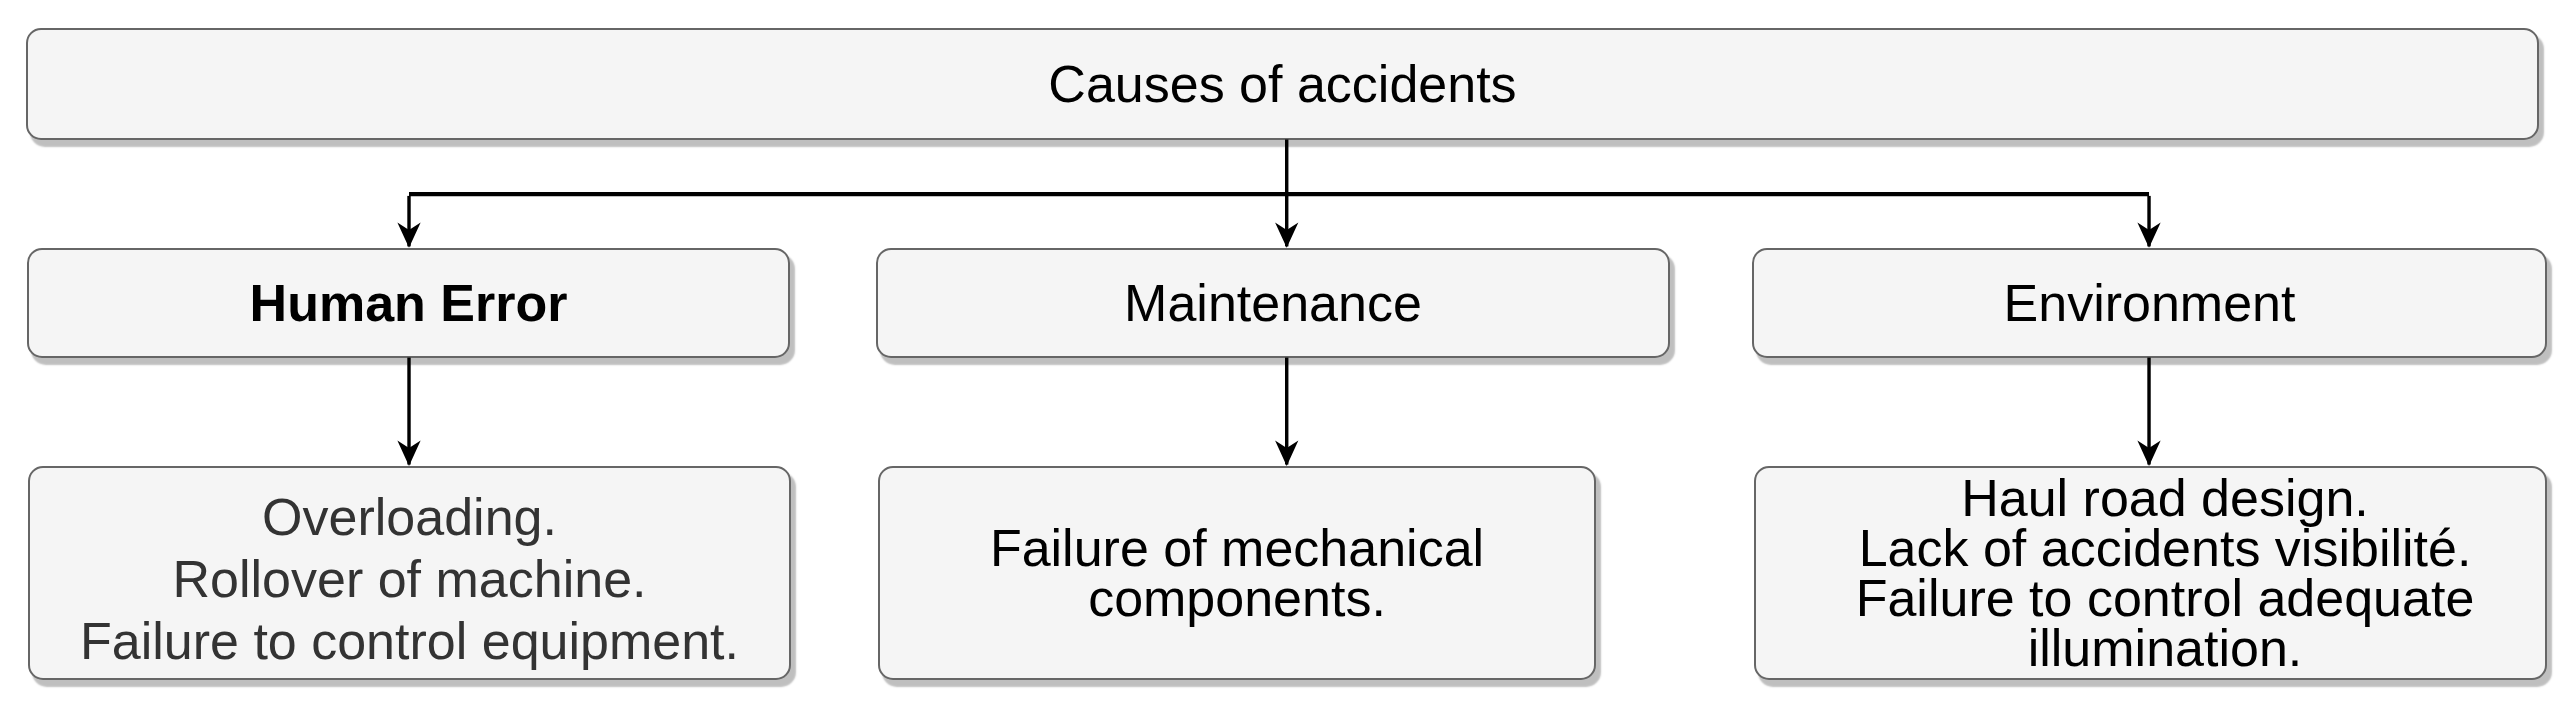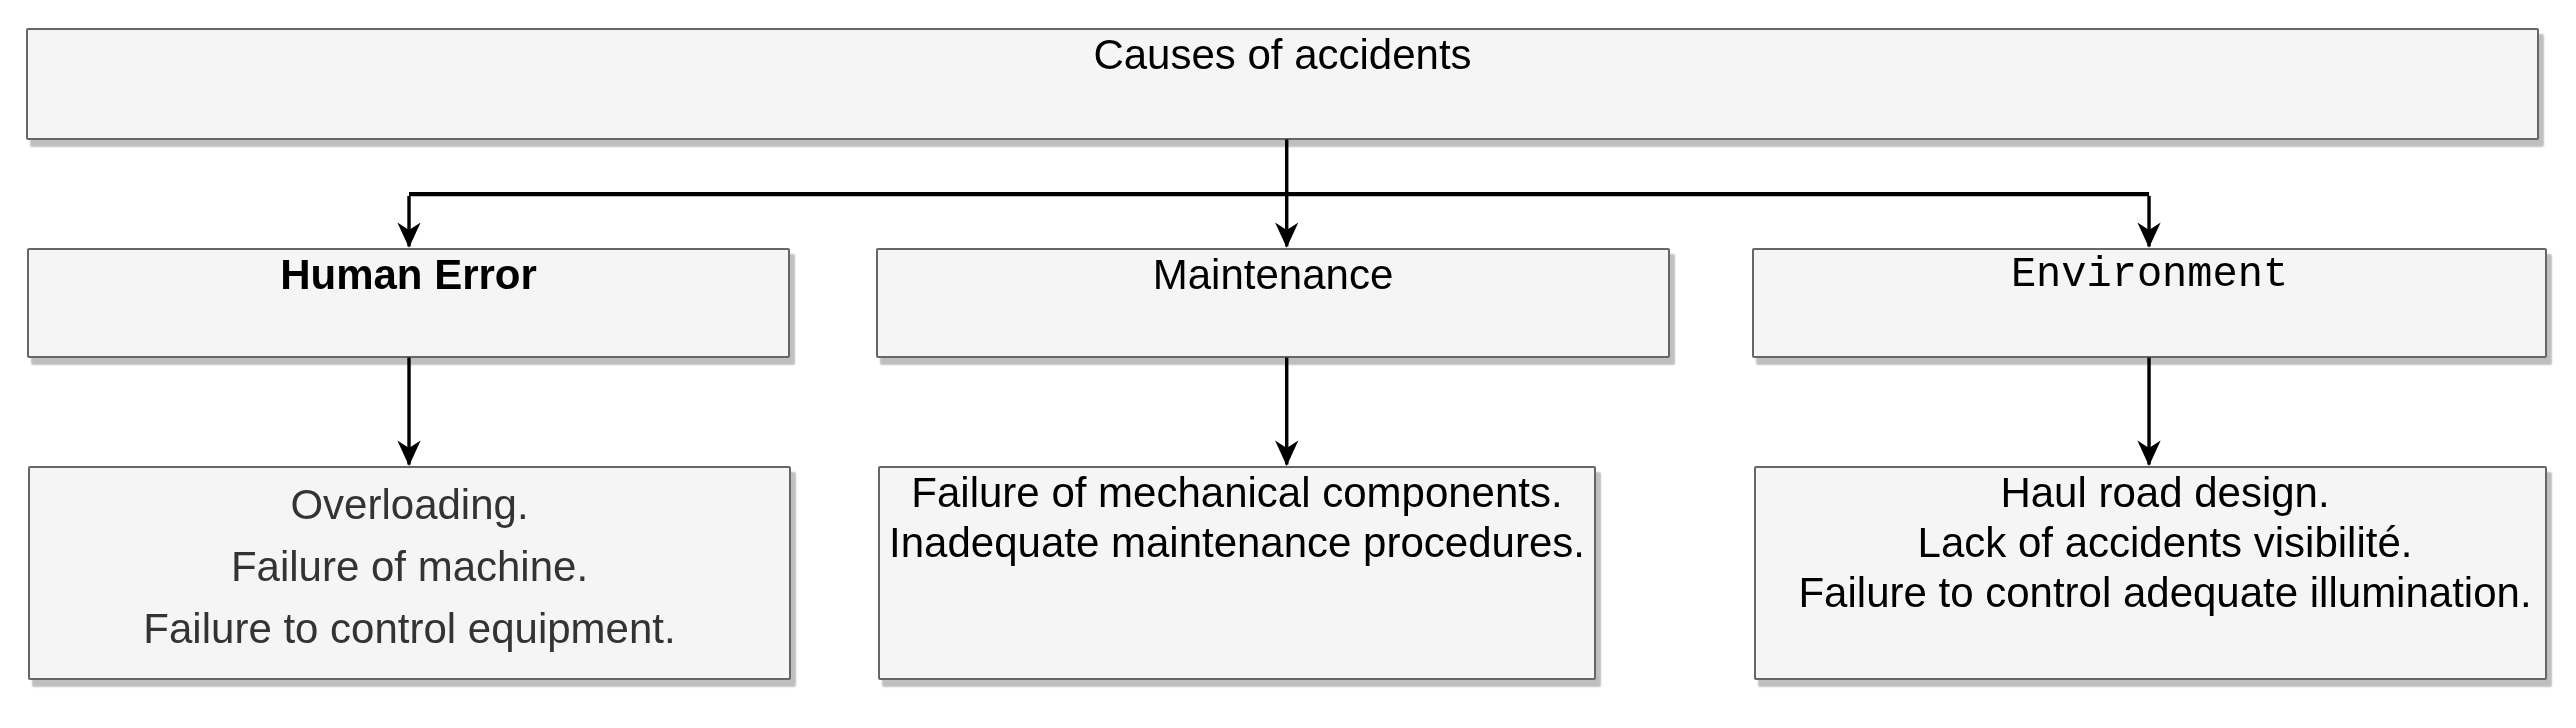--- a/index.html
+++ b/index.html
@@ -16,34 +16,35 @@
   .canvas{
     position:relative;
     width:2576px;height:728px;
     background:var(--page-bg);
     overflow:hidden;
   }
   .node{
     position:absolute;
     background:var(--box-fill);
     border:2.6px solid var(--box-border);
-    border-radius:2px;
+    border-radius:15px;
     box-shadow:4.3px 6.8px 1.7px rgba(0,0,0,0.25);
     display:flex;
     flex-direction:column;
     align-items:center;
+    justify-content:center;
     text-align:center;
-    font-size:42px;
+    font-size:52px;
     color:var(--text);
     line-height:50px;
   }
   .node--title{left:26px;top:28px;width:2513px;height:112px;}
   .node--h1{left:27px;top:248px;width:763px;height:110px;font-weight:bold;}
   .node--h2{left:876px;top:248px;width:794px;height:110px;}
-  .node--h3{left:1752px;top:248px;width:795px;height:110px;font-family:Liberation Mono, monospace;}
+  .node--h3{left:1752px;top:248px;width:795px;height:110px;}
   .node--d1{left:28px;top:466px;width:763px;height:214px;}
   .node--d2{left:878px;top:466px;width:718px;height:214px;}
   .node--d3{left:1754px;top:466px;width:793px;height:214px;padding-left:29px;}
   .node--d1 .detail-line{color:var(--muted-text);margin-top:12px;}
   .connectors{
     position:absolute;
     left:0;top:0;width:2576px;height:728px;
     pointer-events:none;
   }
   .connectors path.edge{
@@ -68,27 +69,26 @@
   </div>
   <div class="node node--h2">
     <div class="node-label">Maintenance</div>
   </div>
   <div class="node node--h3">
     <div class="node-label">Environment</div>
   </div>
 
   <div class="node node--d1">
     <div class="detail-line">Overloading.</div>
-    <div class="detail-line">Failure of machine.</div>
+    <div class="detail-line">Rollover of machine.</div>
     <div class="detail-line">Failure to control equipment.</div>
   </div>
 
   <div class="node node--d2">
     <div class="detail-line">Failure of mechanical components.</div>
-    <div class="detail-line">Inadequate maintenance procedures.</div>
   </div>
 
   <div class="node node--d3">
     <div class="detail-line">Haul road design.</div>
     <div class="detail-line">Lack of accidents visibilité.</div>
     <div class="detail-line">Failure to control adequate illumination.</div>
   </div>
 
   <svg class="connectors" viewBox="0 0 3011 851" xmlns="http://www.w3.org/2000/svg" aria-hidden="true">
     <defs>

